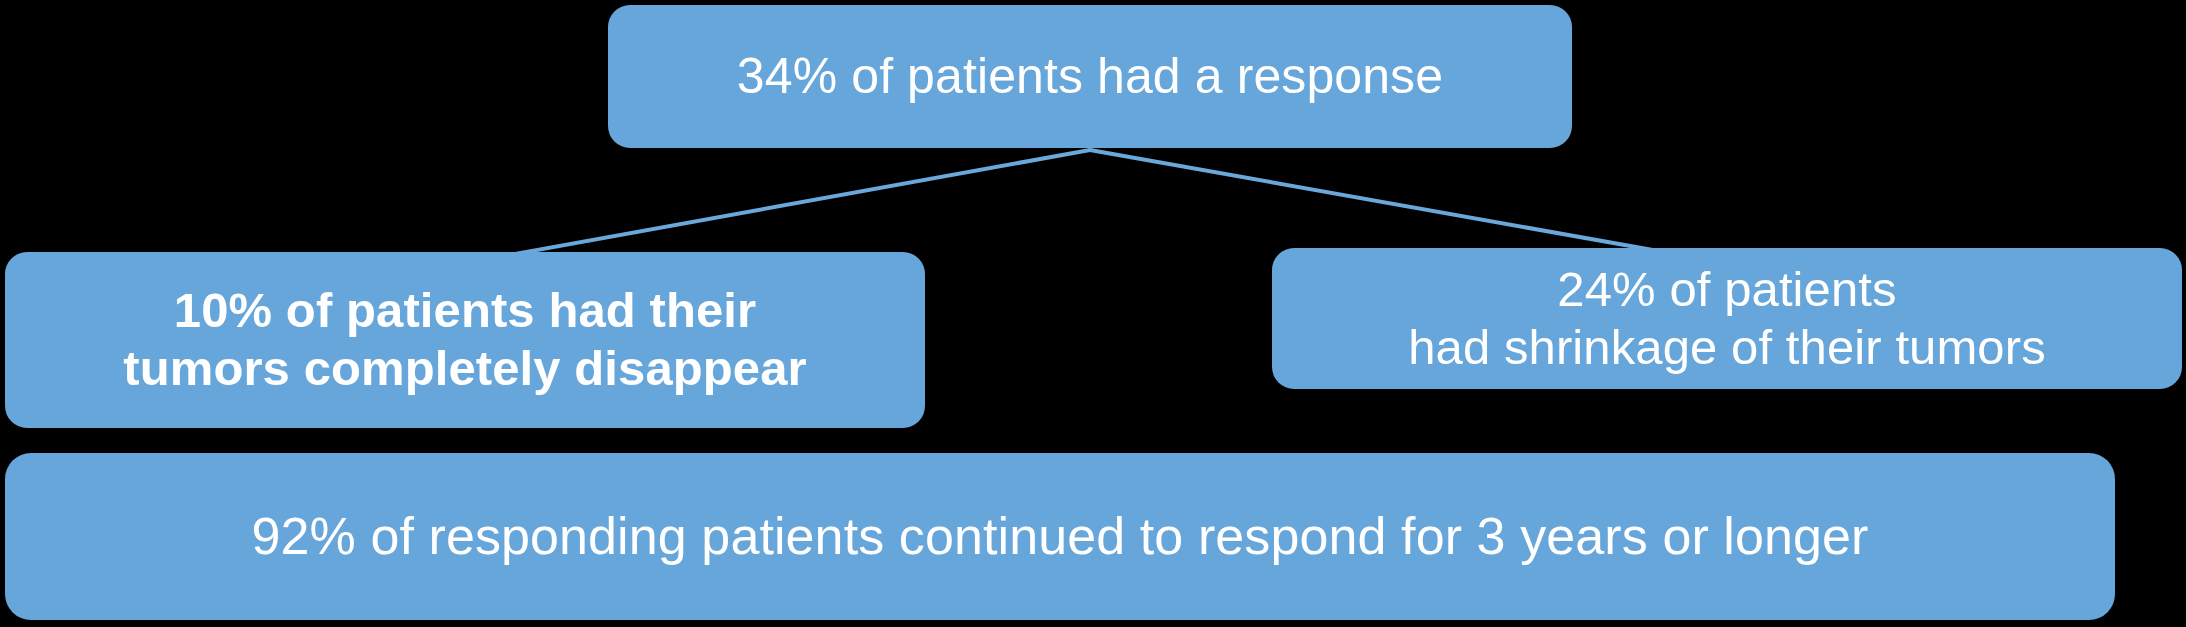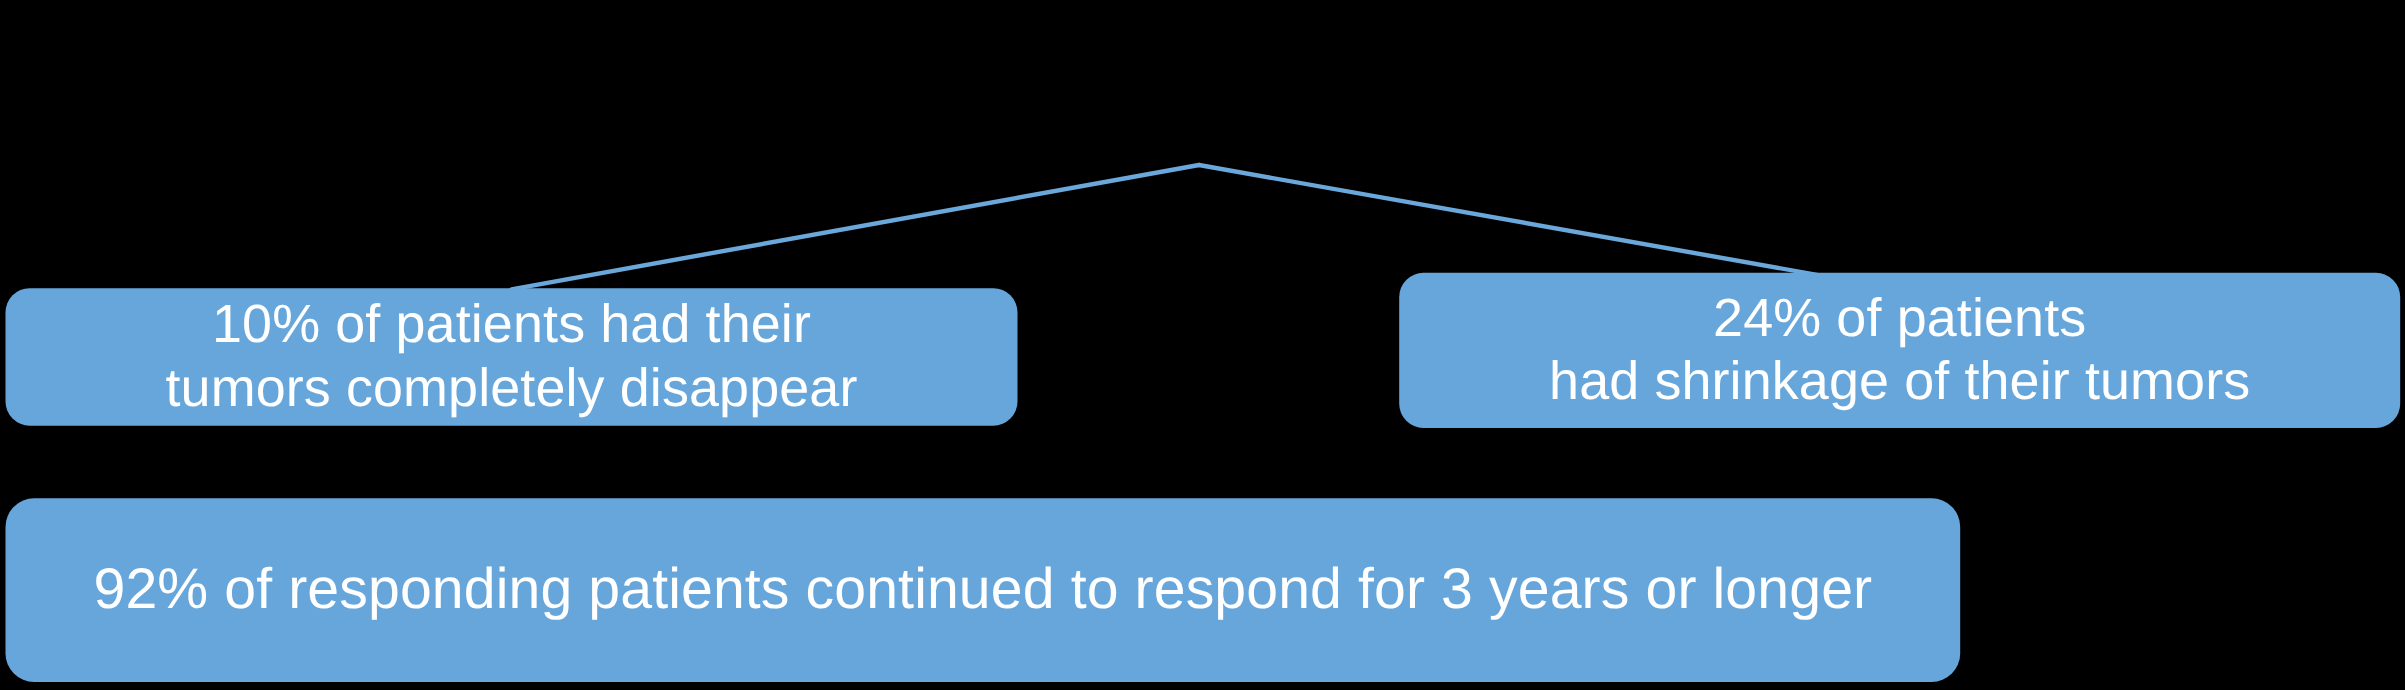--- a/index.html
+++ b/index.html
@@ -49,51 +49,55 @@
   }
   #node-root {
     left: 608px;
     top: 5px;
     width: 964px;
     height: 143px;
     font-size: 50px;
   }
   #node-complete-response {
     left: 5px;
-    top: 262px;
+    top: 252px;
     width: 920px;
-    height: 125px;
+    height: 176px;
     font-size: 49px;
+    font-weight: bold;
   }
   #node-partial-response {
     left: 1272px;
     top: 248px;
     width: 910px;
     height: 141px;
     font-size: 49px;
   }
   #node-duration {
     left: 5px;
     top: 453px;
-    width: 1777px;
+    width: 2110px;
     height: 167px;
     font-size: 52px;
     border-radius: 26px;
   }
 </style>
 </head>
 <body>
 
 <div id="diagram">
 
   <svg class="connector-layer" viewBox="0 0 2186 627" width="2186" height="627" xmlns="http://www.w3.org/2000/svg">
     <line x1="1090" y1="150" x2="465" y2="263" stroke="#6aa8dc" stroke-width="4" stroke-linecap="round"></line>
     <line x1="1090" y1="150" x2="1726" y2="263" stroke="#6aa8dc" stroke-width="4" stroke-linecap="round"></line>
   </svg>
 
+  <div class="node" id="node-root">
+    <span class="node-text">34% of patients had a response</span>
+  </div>
 
   <div class="node" id="node-complete-response">
     <span class="node-text">10% of patients had their
 tumors completely disappear</span>
   </div>
 
   <div class="node" id="node-partial-response">
     <span class="node-text">24% of patients
 had shrinkage of their tumors</span>
   </div>

